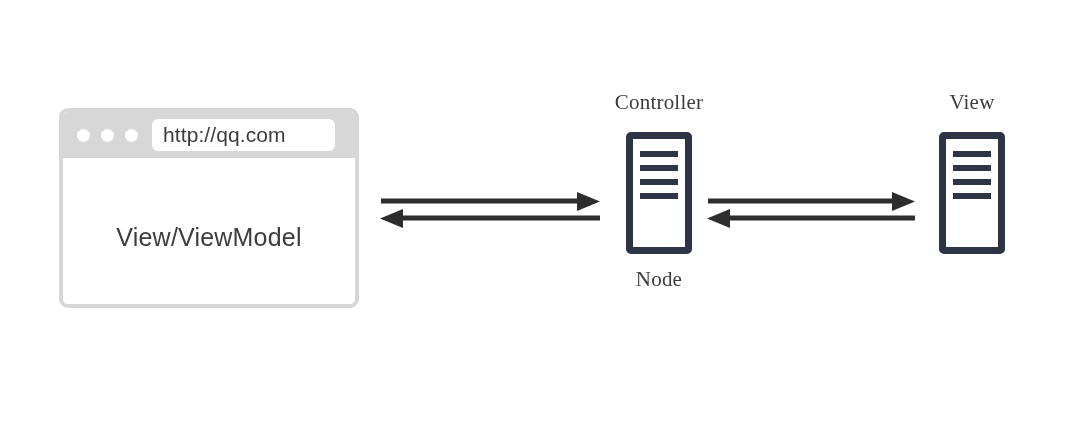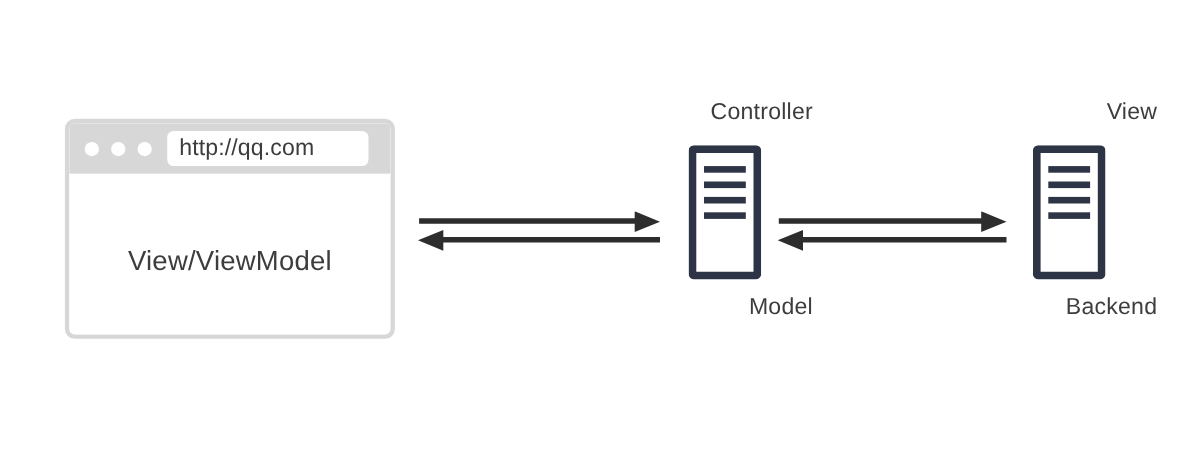--- a/index.html
+++ b/index.html
@@ -86,21 +86,22 @@
     color: #3d3d3d;
     font-size: 25px;
     letter-spacing: 0.2px;
     transform: translateY(6px);
   }
 
   
   .server-group {
     position: absolute;
     width: 160px;
-    text-align: right;
+    text-align: center;
+    font-family: Liberation Serif, serif;
   }
   .server-group.node    { left: 579px; top: 88px; }
   .server-group.backend { left: 892px; top: 88px; }
 
   .server-top-label,
   .server-bottom-label {
     color: #3d3d3d;
     font-size: 21px;
     letter-spacing: 0.2px;
     line-height: 28px;
@@ -157,21 +158,21 @@
 
   <div class="server-group node">
     <div class="server-top-label">Controller</div>
     <svg class="server-icon" viewBox="0 0 66 122" xmlns="http://www.w3.org/2000/svg">
       <rect x="3.5" y="3.5" width="59" height="115" rx="1.5" fill="#ffffff" stroke="#2d3445" stroke-width="7"></rect>
       <rect x="14" y="19" width="38" height="6" fill="#2d3445"></rect>
       <rect x="14" y="33" width="38" height="6" fill="#2d3445"></rect>
       <rect x="14" y="47" width="38" height="6" fill="#2d3445"></rect>
       <rect x="14" y="61" width="38" height="6" fill="#2d3445"></rect>
     </svg>
-    <div class="server-bottom-label">Model</div>
+    <div class="server-bottom-label">Node</div>
   </div>
 
   <div class="arrow-pair right-pair">
     <svg width="212" height="46" viewBox="0 0 212 46" xmlns="http://www.w3.org/2000/svg">
 
       <g>
         <line x1="3" y1="9" x2="192" y2="9" stroke="#2d2d2d" stroke-width="5"></line>
         <polygon points="187,0 210,9.5 187,19" fill="#2d2d2d"></polygon>
       </g>
 
@@ -184,16 +185,15 @@
 
   <div class="server-group backend">
     <div class="server-top-label">View</div>
     <svg class="server-icon" viewBox="0 0 66 122" xmlns="http://www.w3.org/2000/svg">
       <rect x="3.5" y="3.5" width="59" height="115" rx="1.5" fill="#ffffff" stroke="#2d3445" stroke-width="7"></rect>
       <rect x="14" y="19" width="38" height="6" fill="#2d3445"></rect>
       <rect x="14" y="33" width="38" height="6" fill="#2d3445"></rect>
       <rect x="14" y="47" width="38" height="6" fill="#2d3445"></rect>
       <rect x="14" y="61" width="38" height="6" fill="#2d3445"></rect>
     </svg>
-    <div class="server-bottom-label">Backend</div>
   </div>
 
 </div>
 
 </body></html>

